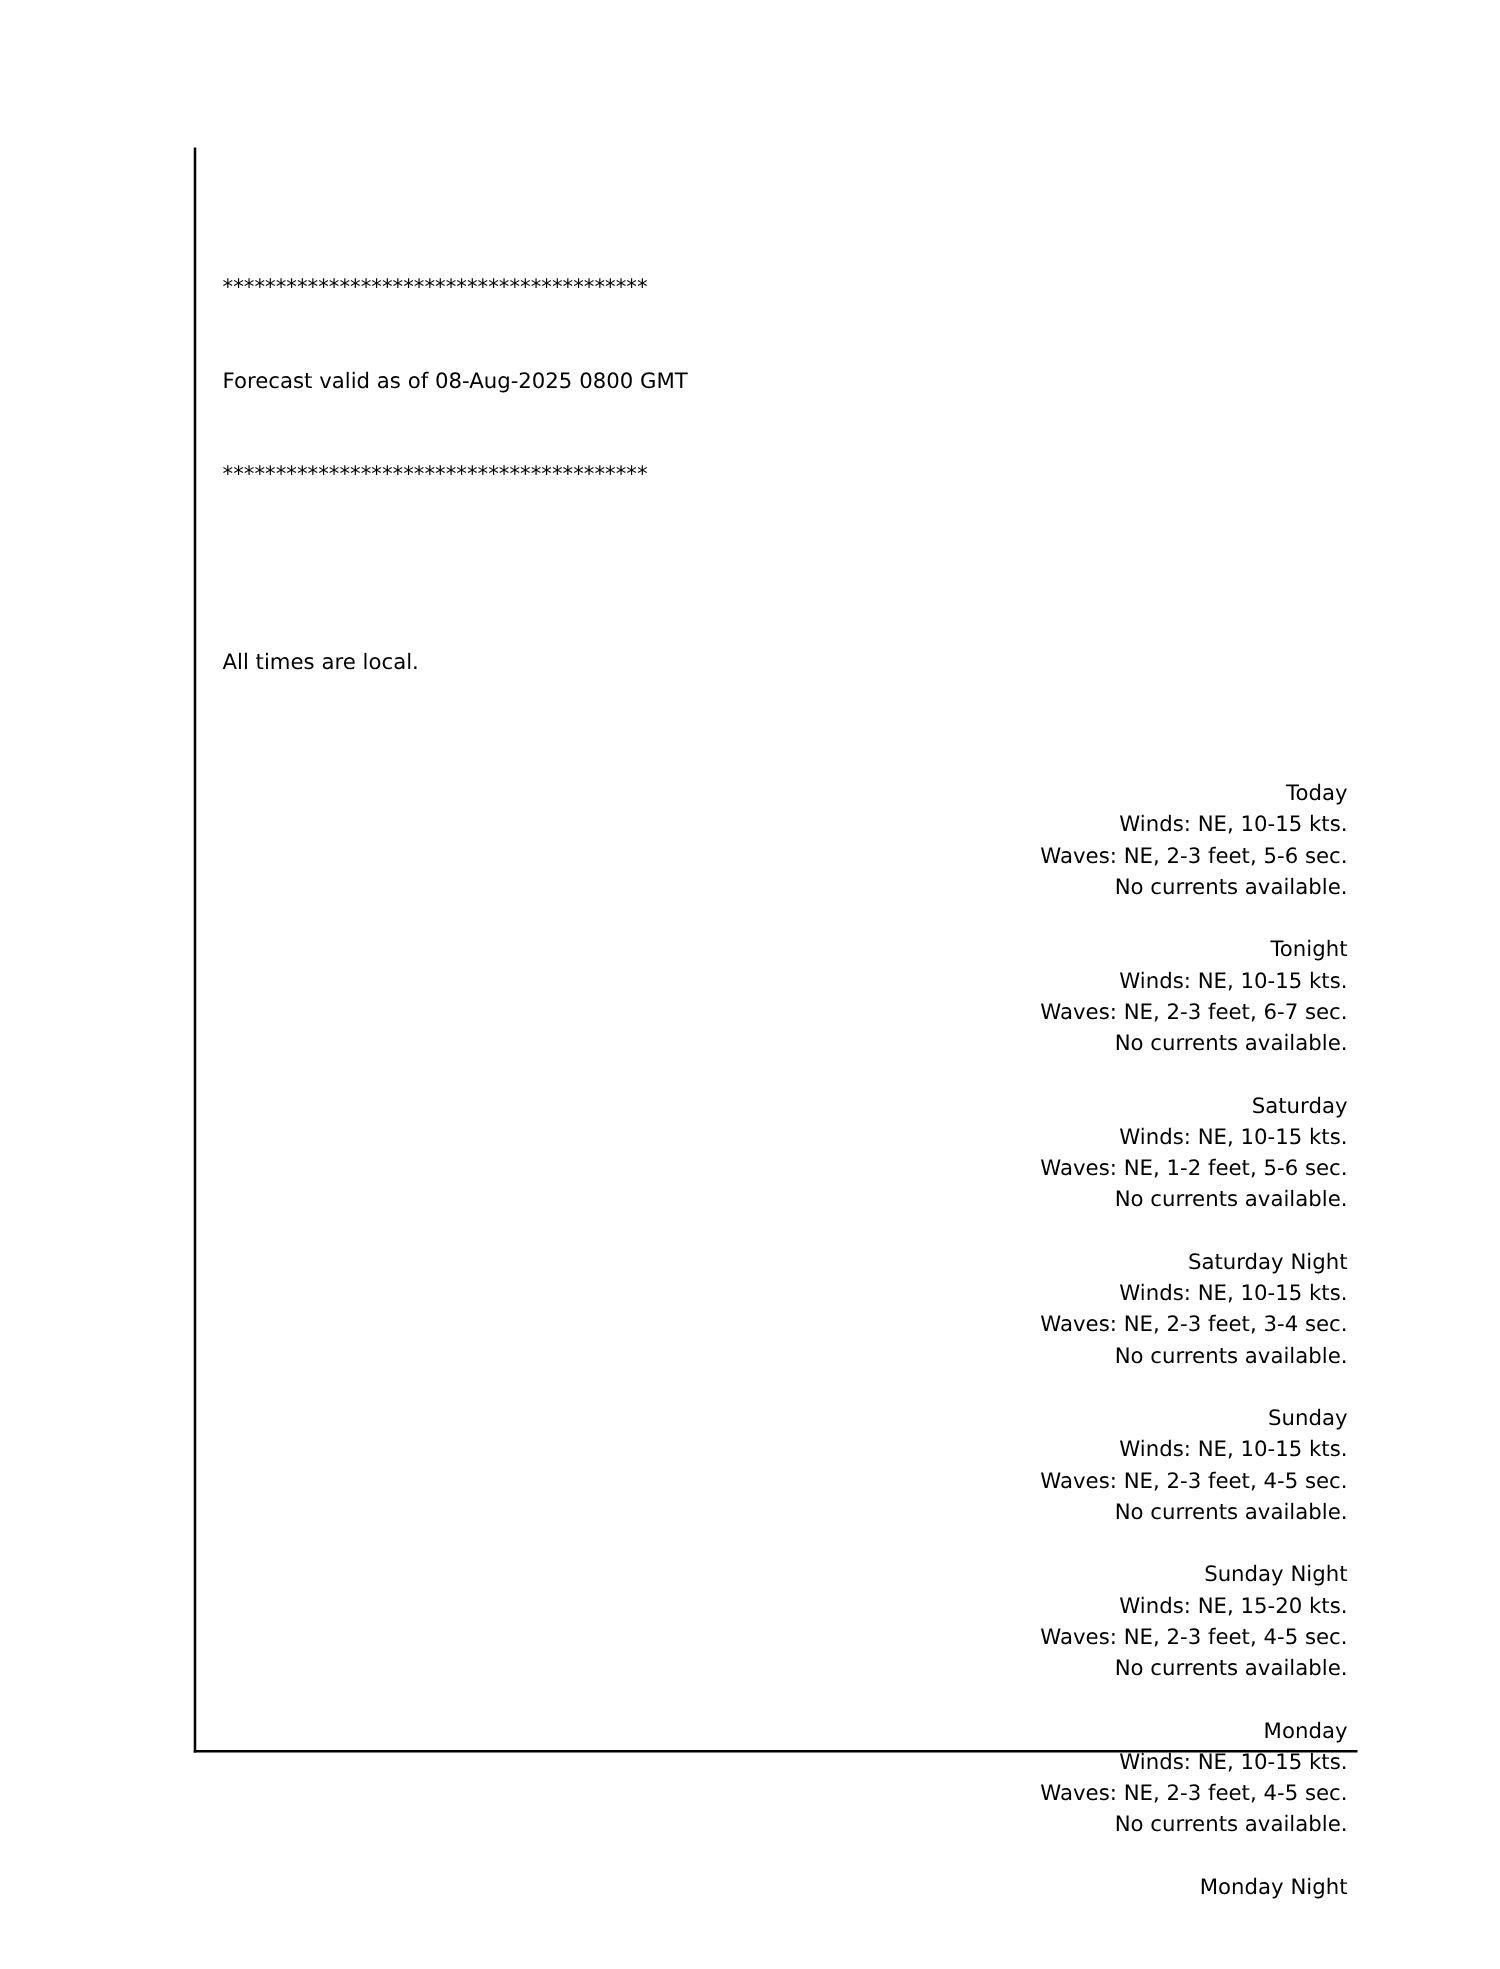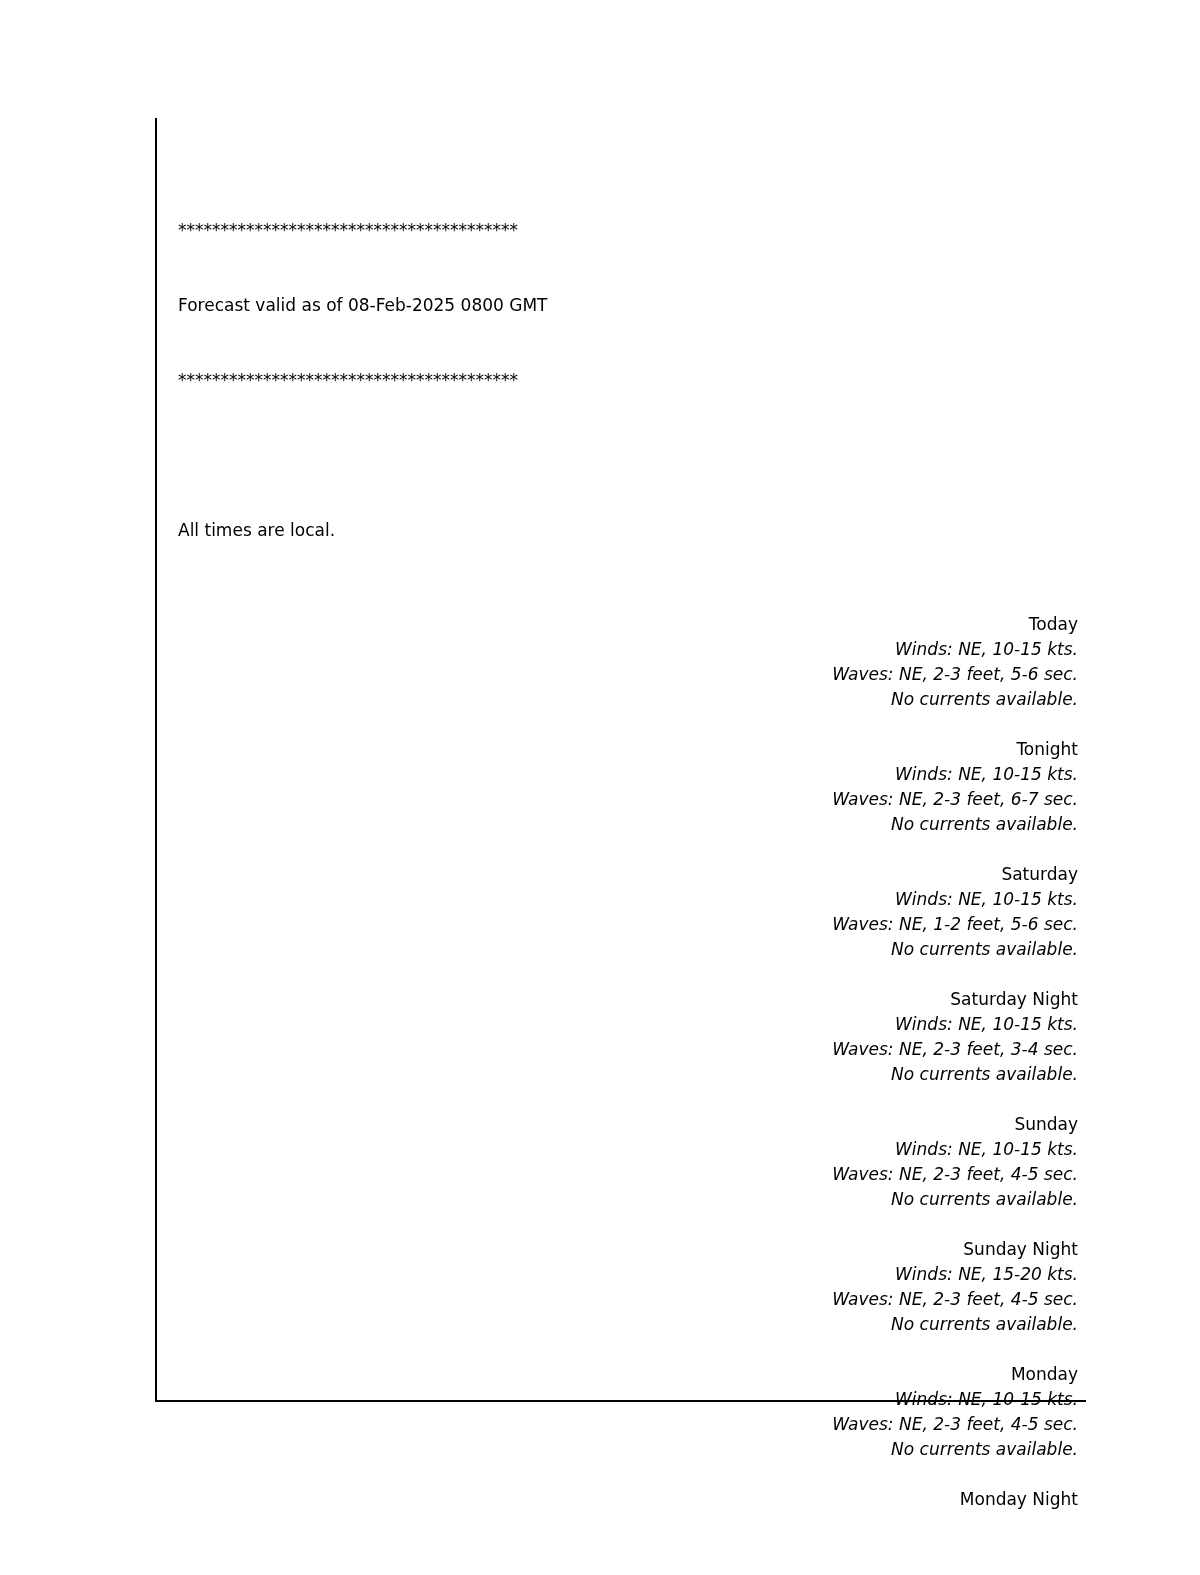--- a/index.html
+++ b/index.html
@@ -30,30 +30,30 @@
     position: absolute;
     left: 178px;
     top: 118px;
     width: 900px;
     font-size: 17px;
     line-height: 25px;
     color: #000000;
     white-space: pre-wrap;
   }
   .hdr { margin-bottom: 25px; }   
-  .note { margin-bottom: 19px; }  
+  .note { margin-bottom: 30px; }  
   .section { margin-bottom: 25px; text-align: right; } 
-  .section .detail { padding-left: 8px; font-style: italic; } 
+  .section .detail { padding-left: 8px; } 
 </style>
 </head>
 <body>
 
 <div class="page-border"></div>
 
 <div class="doc">
   <div class="hdr">
     <div>****************************************</div>
-    <div>Forecast valid as of 08-Feb-2025 0800 GMT</div>
+    <div>Forecast valid as of 08-Aug-2025 0800 GMT</div>
     <div>****************************************</div>
   </div>
   <div class="note">All times are local.</div>
   <div id="sections"><div class="section"><div class="heading">Today</div><div class="detail">Winds: NE, 10-15 kts.</div><div class="detail">Waves: NE, 2-3 feet, 5-6 sec.</div><div class="detail">No currents available.</div></div><div class="section"><div class="heading">Tonight</div><div class="detail">Winds: NE, 10-15 kts.</div><div class="detail">Waves: NE, 2-3 feet, 6-7 sec.</div><div class="detail">No currents available.</div></div><div class="section"><div class="heading">Saturday</div><div class="detail">Winds: NE, 10-15 kts.</div><div class="detail">Waves: NE, 1-2 feet, 5-6 sec.</div><div class="detail">No currents available.</div></div><div class="section"><div class="heading">Saturday Night</div><div class="detail">Winds: NE, 10-15 kts.</div><div class="detail">Waves: NE, 2-3 feet, 3-4 sec.</div><div class="detail">No currents available.</div></div><div class="section"><div class="heading">Sunday</div><div class="detail">Winds: NE, 10-15 kts.</div><div class="detail">Waves: NE, 2-3 feet, 4-5 sec.</div><div class="detail">No currents available.</div></div><div class="section"><div class="heading">Sunday Night</div><div class="detail">Winds: NE, 15-20 kts.</div><div class="detail">Waves: NE, 2-3 feet, 4-5 sec.</div><div class="detail">No currents available.</div></div><div class="section"><div class="heading">Monday</div><div class="detail">Winds: NE, 10-15 kts.</div><div class="detail">Waves: NE, 2-3 feet, 4-5 sec.</div><div class="detail">No currents available.</div></div><div class="section"><div class="heading">Monday Night</div></div></div>
 </div>
 
 </body></html>

